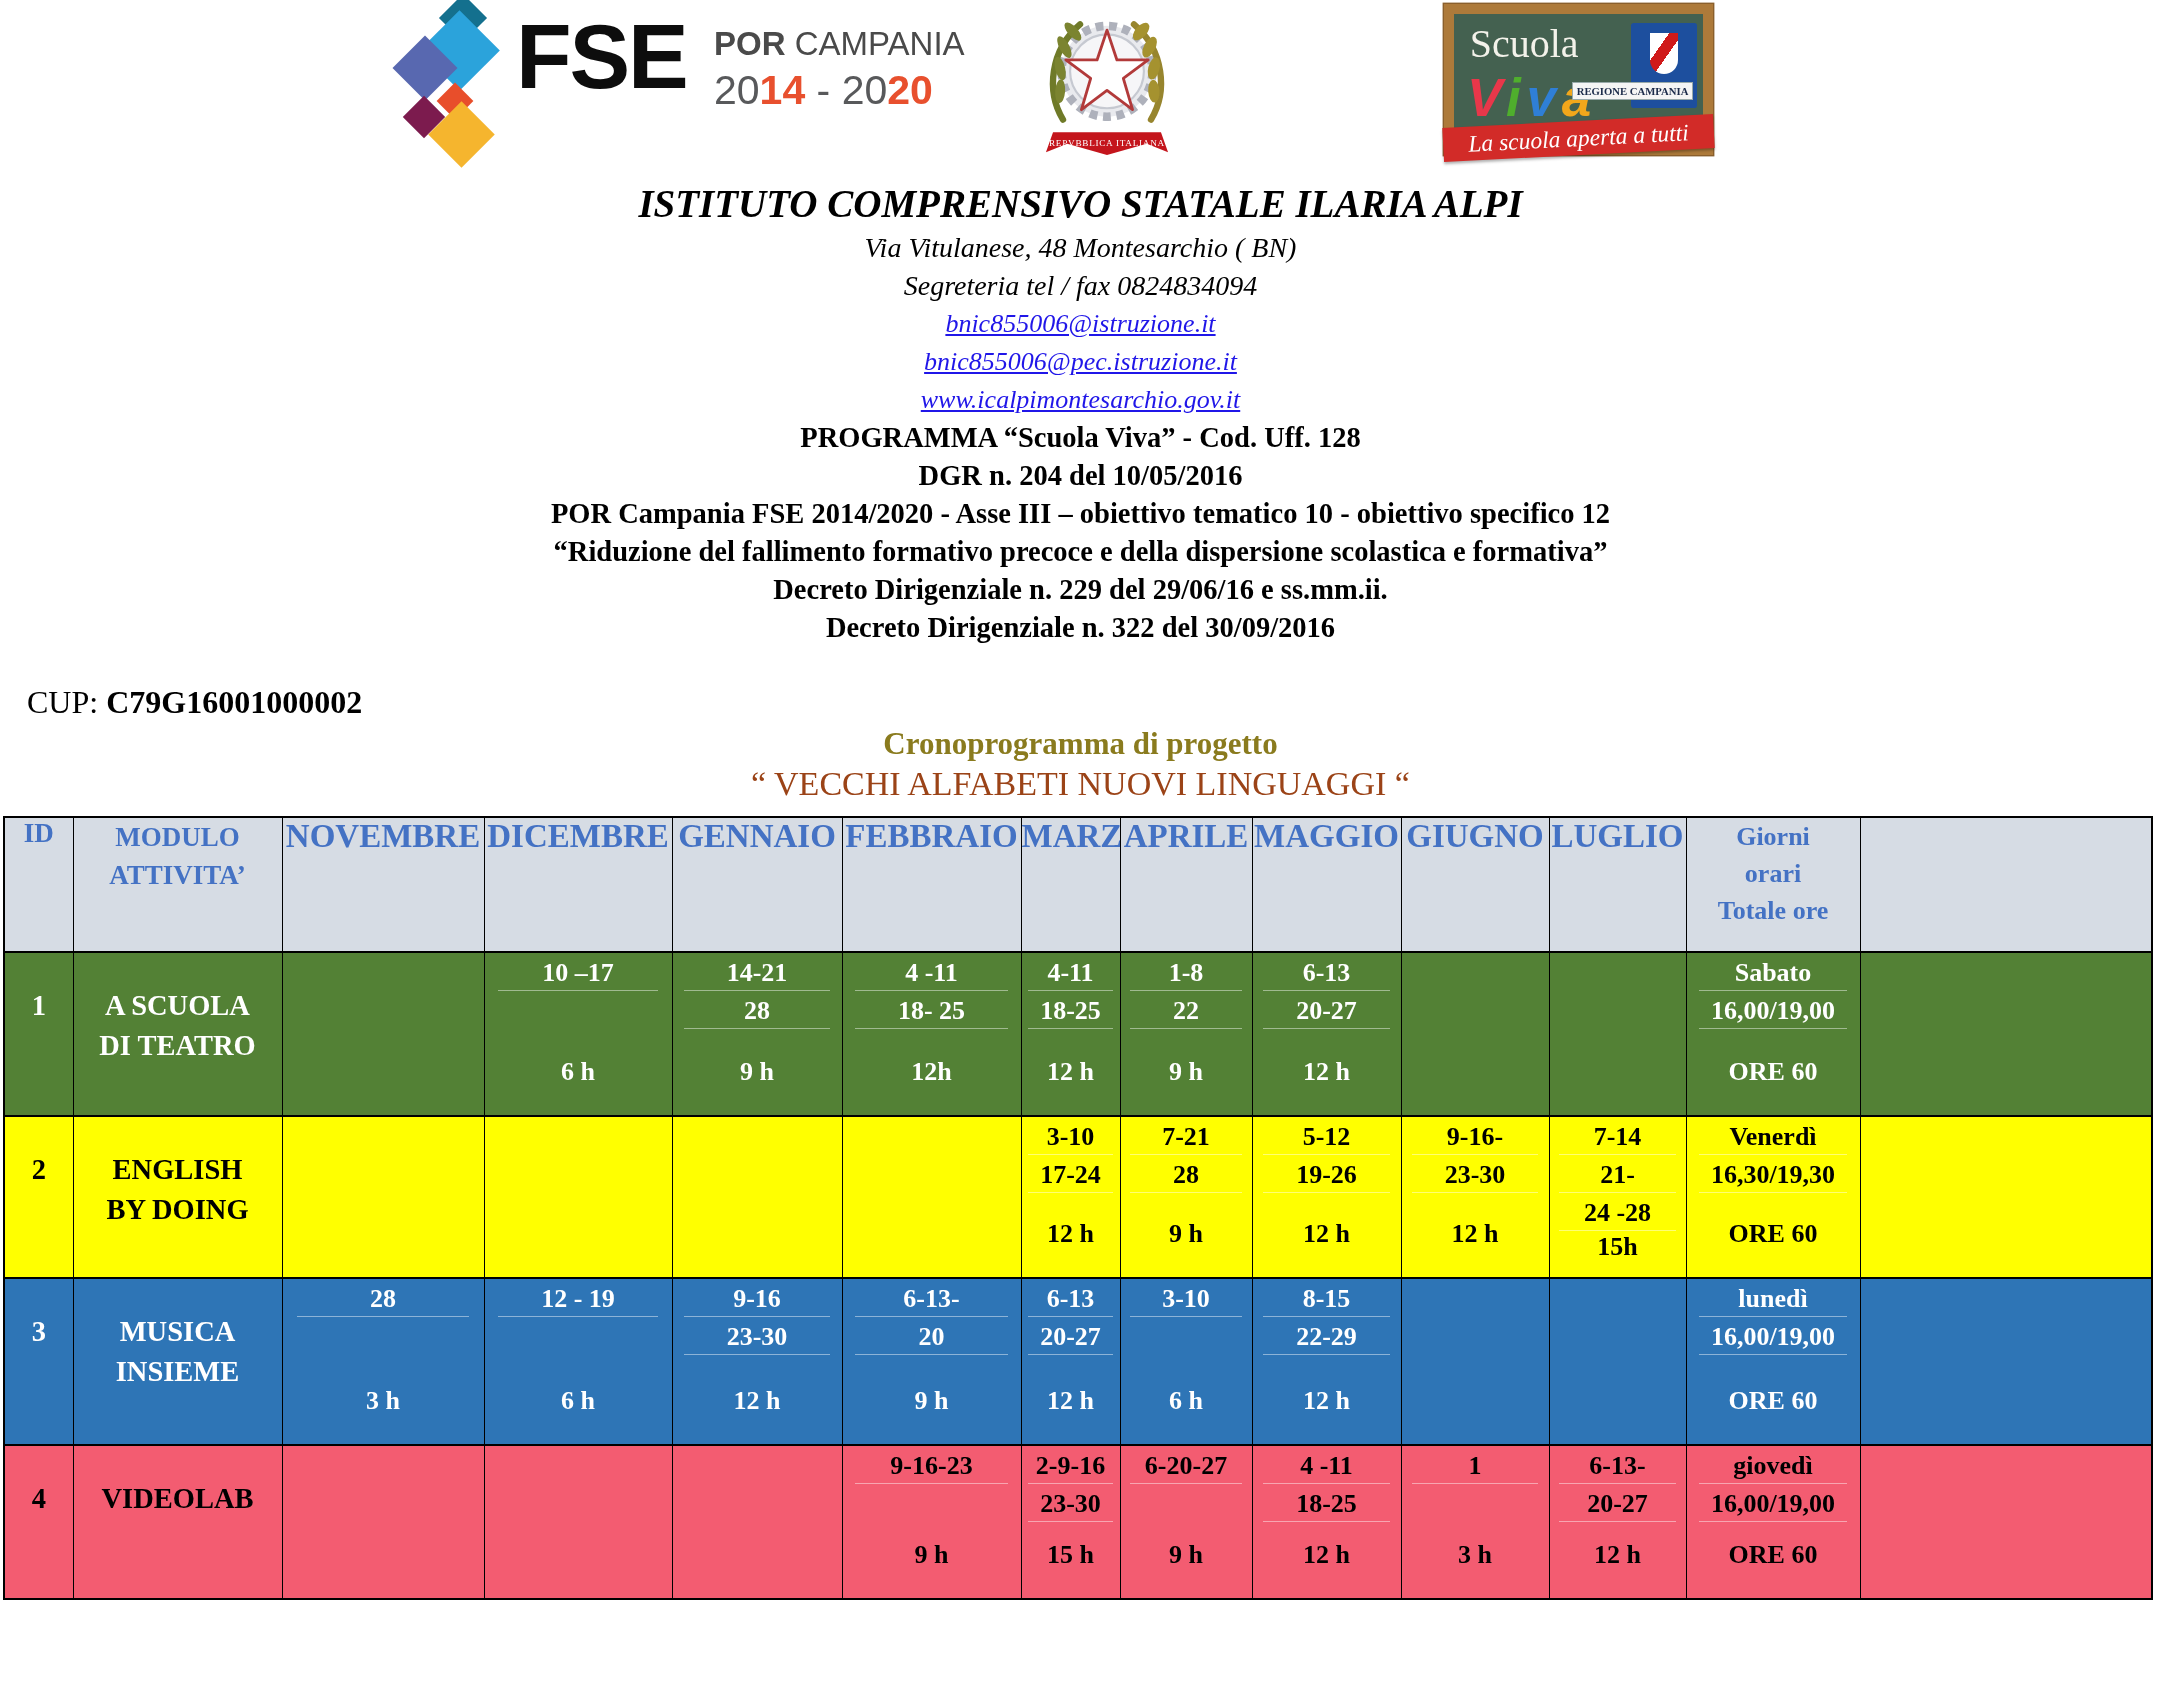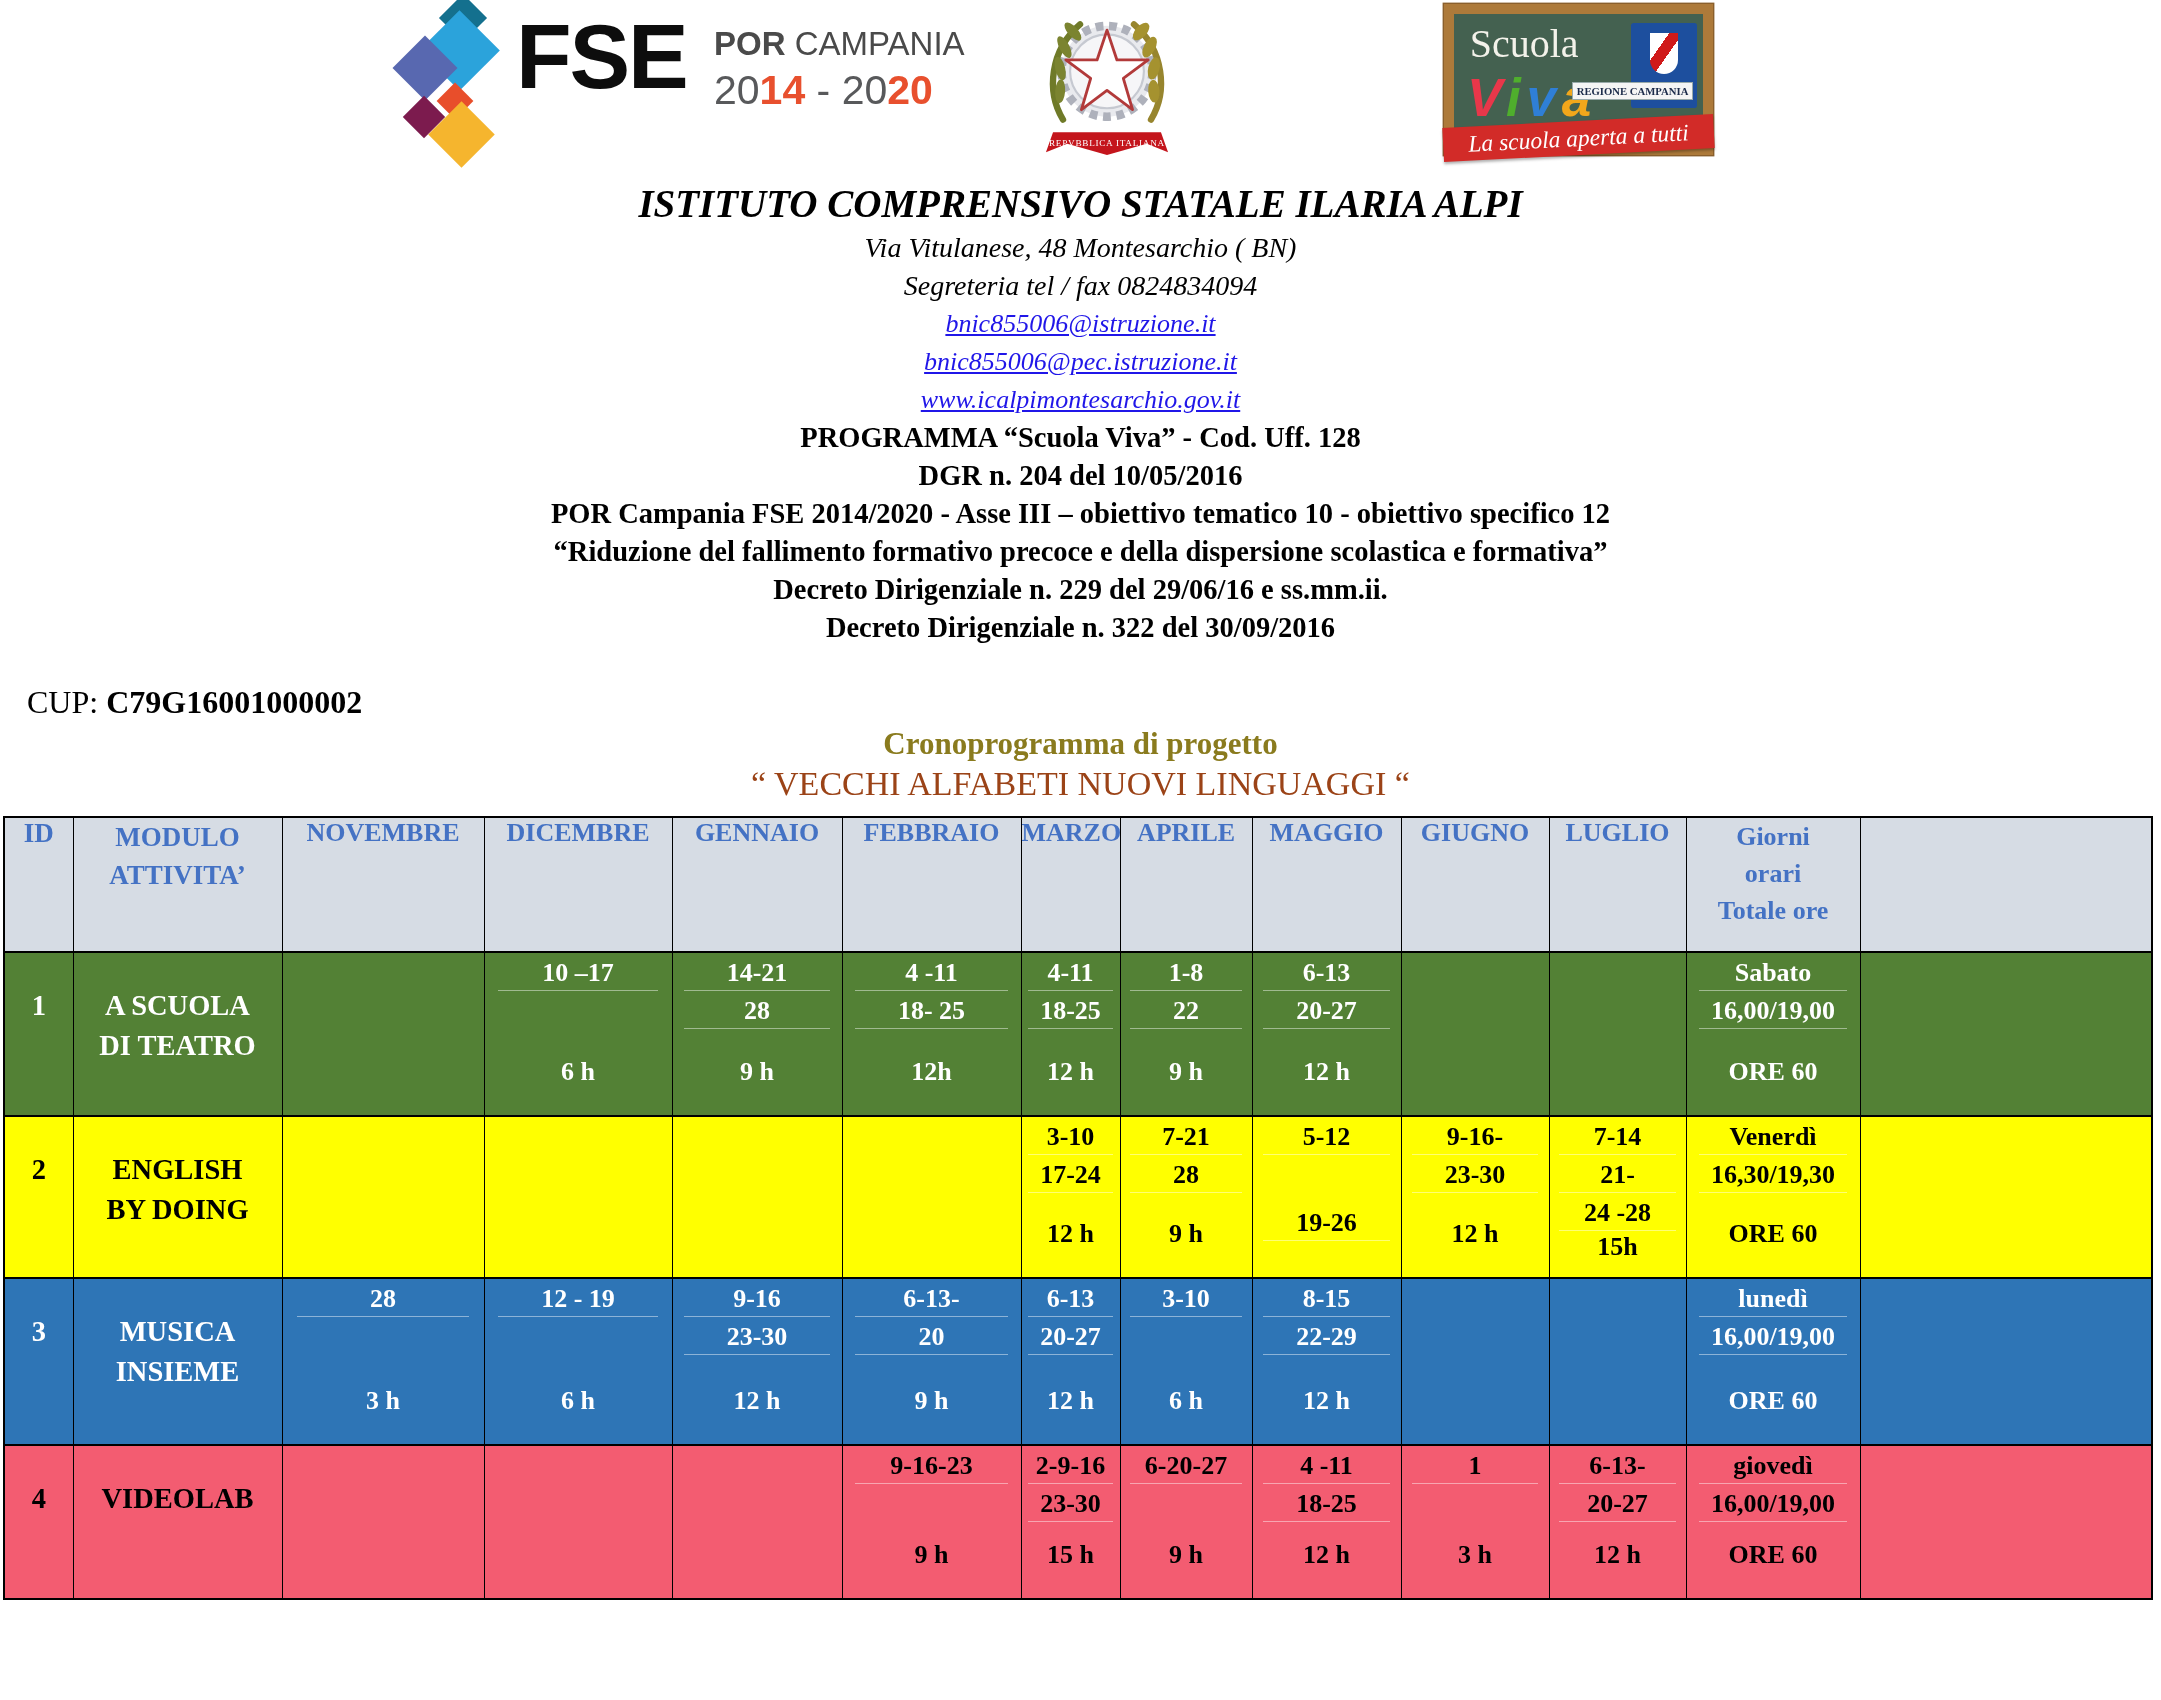--- a/index.html
+++ b/index.html
@@ -69,21 +69,21 @@
 
   
   #cron-table{position:absolute;left:3px;top:816px;width:2147px;border-collapse:collapse;
               table-layout:fixed;border:2.1px solid #000;}
   #cron-table th,#cron-table td{border:1.4px solid #000;padding:0;vertical-align:top;overflow:hidden;}
   #cron-table thead tr{height:135px;background:#d6dce4;}
   #cron-table tbody tr{border-top:2.8px solid #000;}
   .hcell{color:#4472c4;font-weight:bold;text-align:center;}
   .hid{font-size:27px;padding-top:1.4px;}
   .hmod{font-size:27px;padding-top:41px;line-height:38px;}
-  .hmonth{font-size:26px;padding-top:33px;}
+  .hmonth{font-size:33px;padding-top:33px;}
   .hgiorni{font-size:26px;padding-top:1.4px;line-height:37px;}
 
   .cellwrap{display:flex;flex-direction:column;align-items:center;font-weight:bold;}
   .dateline{font-size:26px;line-height:35px;width:86%;text-align:center;
             border-bottom:0.7px solid rgba(255,255,255,.45);padding-top:2.1px;}
   .hours{margin-top:auto;margin-bottom:28.5px;font-size:26px;line-height:31px;}
   .idwrap{padding-top:37px;text-align:center;font-weight:bold;font-size:28.5px;}
   .modwrap{padding-top:33px;text-align:center;font-weight:bold;}
   .modline{font-size:28.5px;line-height:40px;}
 
@@ -305,21 +305,21 @@
             </div>
           </td>
           <td>
             <div class="cellwrap" style="height: 160px;">
               <div class="dateline">7-21</div>
               <div class="dateline">28</div>
               <div class="hours">9 h</div>
             </div>
           </td>
           <td>
-            <div class="cellwrap" style="height: 160px; gap: 48px;">
+            <div class="cellwrap" style="height: 160px;">
               <div class="dateline">5-12</div>
               <div class="dateline">19-26</div>
               <div class="hours">12 h</div>
             </div>
           </td>
           <td>
             <div class="cellwrap" style="height: 160px;">
               <div class="dateline">9-16-</div>
               <div class="dateline">23-30</div>
               <div class="hours">12 h</div>

